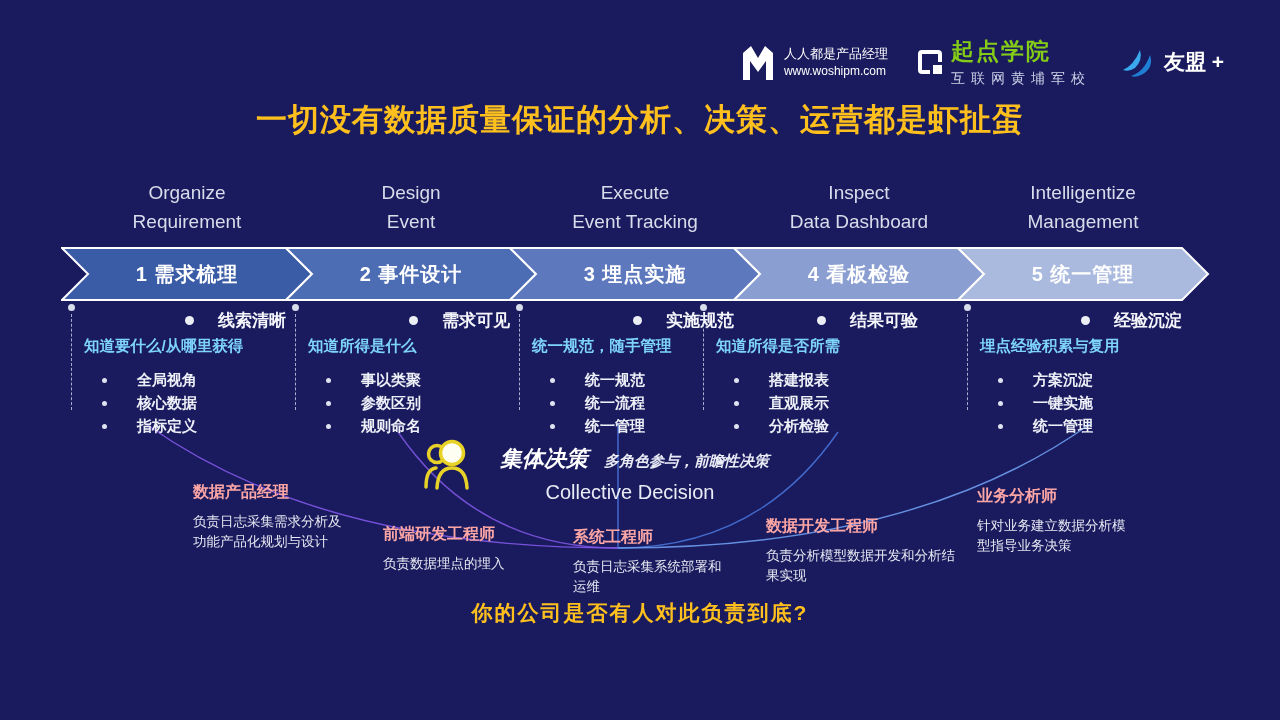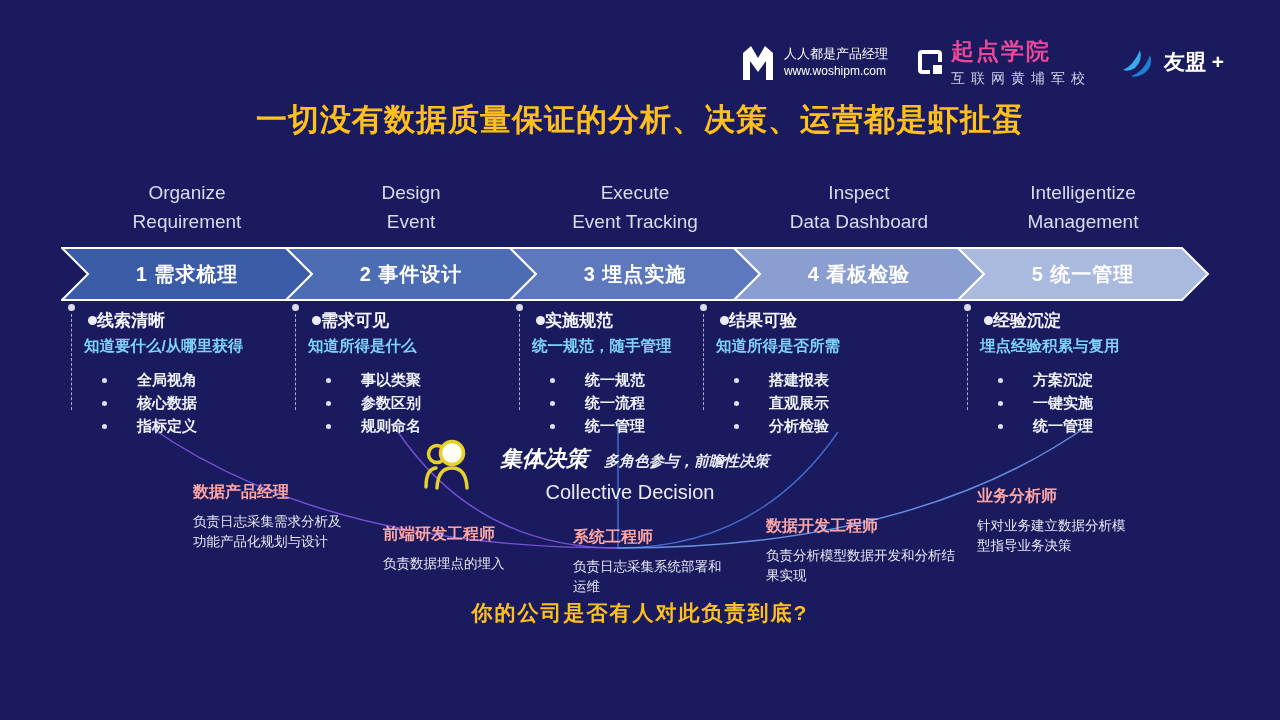--- a/index.html
+++ b/index.html
@@ -11,21 +11,21 @@
   .slide * { box-sizing:border-box; }
 
   
   .logos { position:absolute; top:36px; right:56px; display:flex; align-items:center; gap:30px; z-index:2; }
   .logo { display:flex; align-items:center; gap:9px; }
   .logo-text-sm { color:#fff; font-size:13px; line-height:1.35; white-space:nowrap; }
   .logo-text-sm .url { font-size:12px; }
   .qd-icon { width:24px; height:24px; border:4px solid #fff; border-radius:4px; position:relative; }
   .qd-icon::after { content:""; position:absolute; right:-4px; bottom:-4px; width:9px; height:9px;
     background:#fff; outline:3px solid #1a1b5e; }
-  .qd-name { color:#ec4899; font-size:23px; font-weight:700; letter-spacing:2px; white-space:nowrap; }
+  .qd-name { color:#84cc16; font-size:23px; font-weight:700; letter-spacing:2px; white-space:nowrap; }
   .qd-sub { color:#cdd2e8; font-size:14px; letter-spacing:6px; margin-top:3px; white-space:nowrap; }
   .um-name { color:#fff; font-size:21px; font-weight:700; white-space:nowrap; }
 
   
   .main-title { position:absolute; top:99px; left:0; width:100%; text-align:center;
     color:#ffc01e; font-size:31px; font-weight:800; letter-spacing:1px; z-index:2; }
   .footer-q { position:absolute; top:599px; left:0; width:100%; text-align:center;
     color:#ffc01e; font-size:21px; font-weight:800; letter-spacing:2px; z-index:2; }
 
   
@@ -34,21 +34,21 @@
 
   
   .chev-svg { position:absolute; left:61px; top:247px; z-index:1; }
   .chev-label { position:absolute; top:261px; width:224px; text-align:center;
     color:#fff; font-size:20px; font-weight:700; letter-spacing:1px; z-index:2; }
 
   
   .col-content { position:absolute; top:300px; width:224px; z-index:2; }
   .col-dot { position:absolute; left:6px; top:4px; width:7px; height:7px; border-radius:50%; background:#d9dcea; }
   .col-dash { position:absolute; left:9px; top:14px; height:96px; border-left:1px dashed rgba(202,210,238,.8); }
-  .head-row { display:flex; align-items:center; margin:9px 0 0 26px; }
+  .head-row { display:flex; align-items:center; gap:24px; margin:9px 0 0 26px;justify-content:flex-end; }
   .bullet-lg { width:9px; height:9px; border-radius:50%; background:#eceef6; flex:0 0 auto; }
   .head-text { color:#f5f6fb; font-size:17px; font-weight:700; white-space:nowrap; }
   .col-sub { margin:4px 0 0 22px; color:#7dd3fc; font-size:15.5px; font-weight:700; white-space:nowrap; }
   .col-items { margin:12px 0 0 40px; }
   .item { display:flex; align-items:center; gap:30px; height:23px; }
   .bullet-sm { width:5px; height:5px; border-radius:50%; background:#dfe3f0; flex:0 0 auto; }
   .item-text { color:#eef0f8; font-size:15px; font-weight:700; white-space:nowrap; }
 
   
   .arcs { position:absolute; left:0; top:0; z-index:0; }

